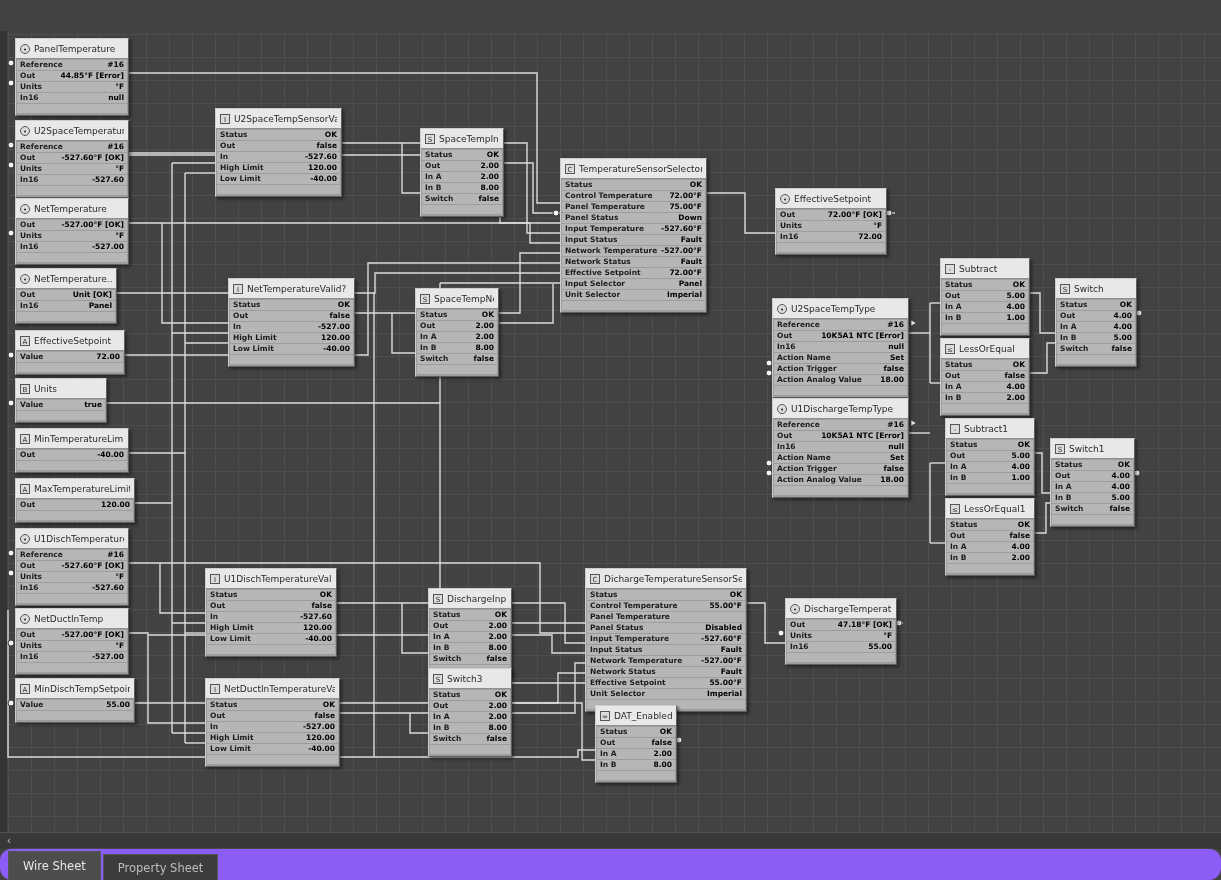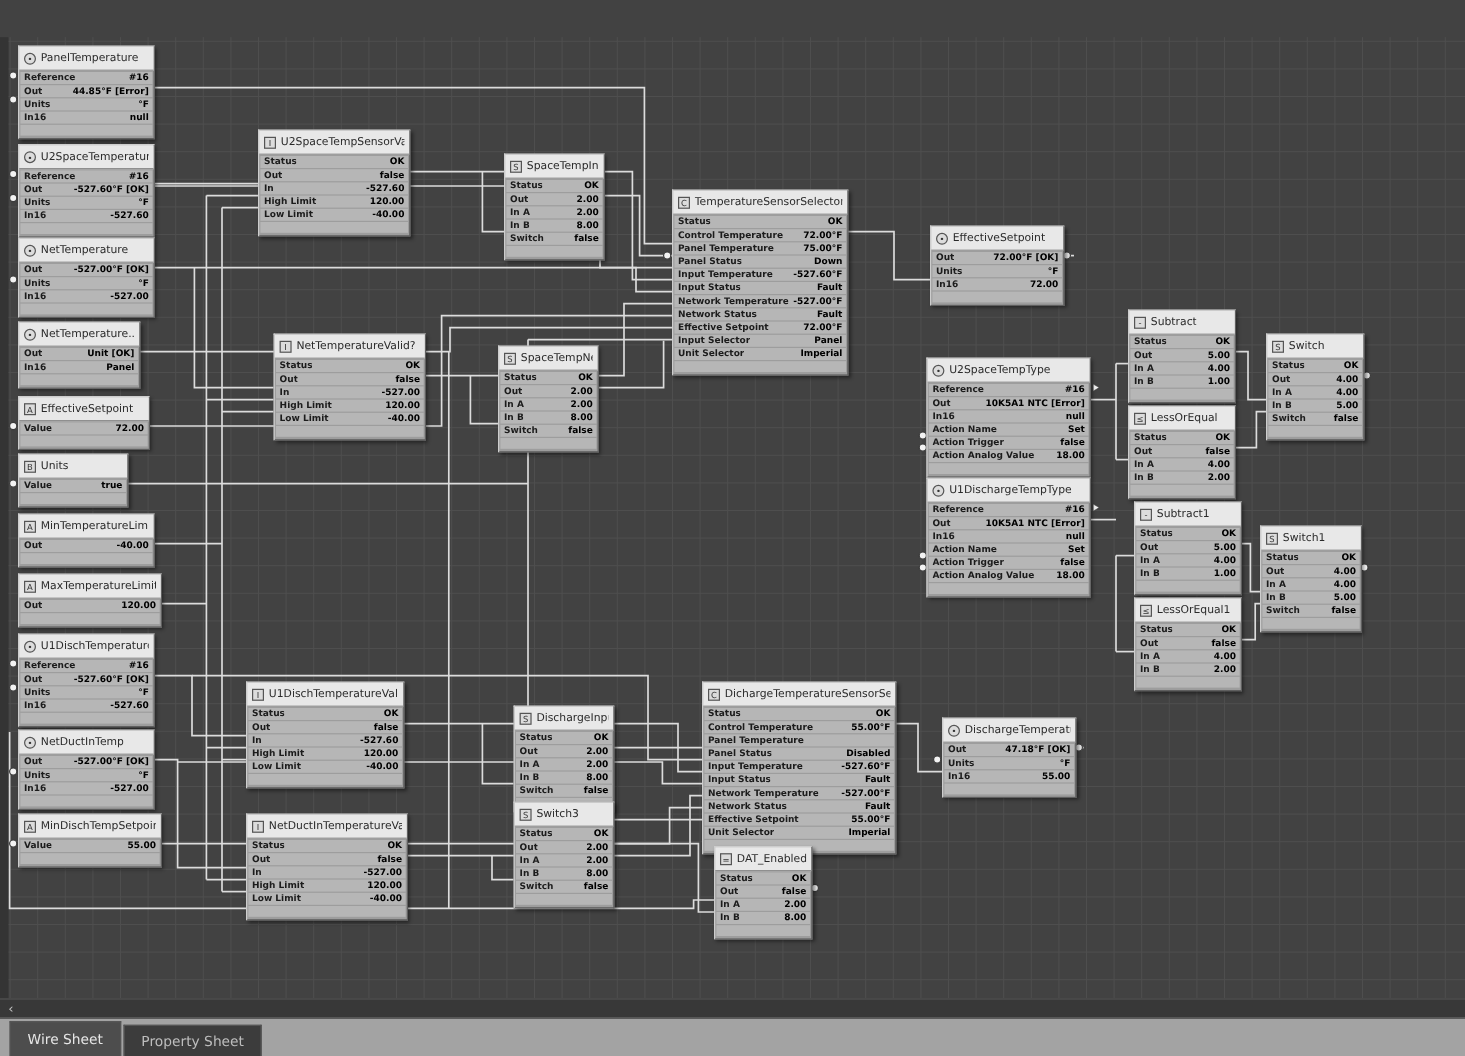--- a/index.html
+++ b/index.html
@@ -28,22 +28,22 @@
   .row{height:10px;margin:1px 1px 0;background:#b6b6b6;display:flex;justify-content:space-between;
        font-size:7.5px;line-height:10px;padding:0 3px;color:#1c1c1c;}
   .row .lbl{font-weight:600;white-space:nowrap;overflow:hidden;}
   .row .val{font-weight:bold;color:#000;white-space:nowrap;margin-left:4px;}
   .bfoot{height:9px;margin:1px 1px 2px;background:#b6b6b6;}
   
   .hscroll{position:absolute;left:0;top:832px;width:1221px;height:16px;background:#383838;border-top:1px solid #525252;}
   .hscroll .arrow{position:absolute;left:2px;top:1px;width:14px;height:13px;color:#c2c2c2;font-size:11px;
                   line-height:13px;text-align:center;cursor:pointer;}
   
-  .btabs{position:absolute;left:0;top:848px;width:1221px;height:32px;background:#a3a3a3;border-top:1px solid #4a4a4a;
-         display:flex;align-items:flex-end;padding-left:8px;gap:2px;box-sizing:border-box;}
+  .btabs{position:absolute;left:0;top:848px;width:1221px;height:32px;background:#8b5cf6;border-top:1px solid #4a4a4a;
+         display:flex;align-items:flex-end;padding-left:8px;gap:2px;box-sizing:border-box;border-radius:12px;}
   .btab{height:25px;display:flex;align-items:center;padding:0 14px;font-size:11.5px;color:#bdbdbd;background:#3c3c3c;
         border:1px solid #555;border-bottom:none;cursor:pointer;}
   .btab.active{background:#4d4d4d;color:#e6e6e6;height:28px;}
 </style>
 </head>
 <body>
 
 <div id="app">
 
 

